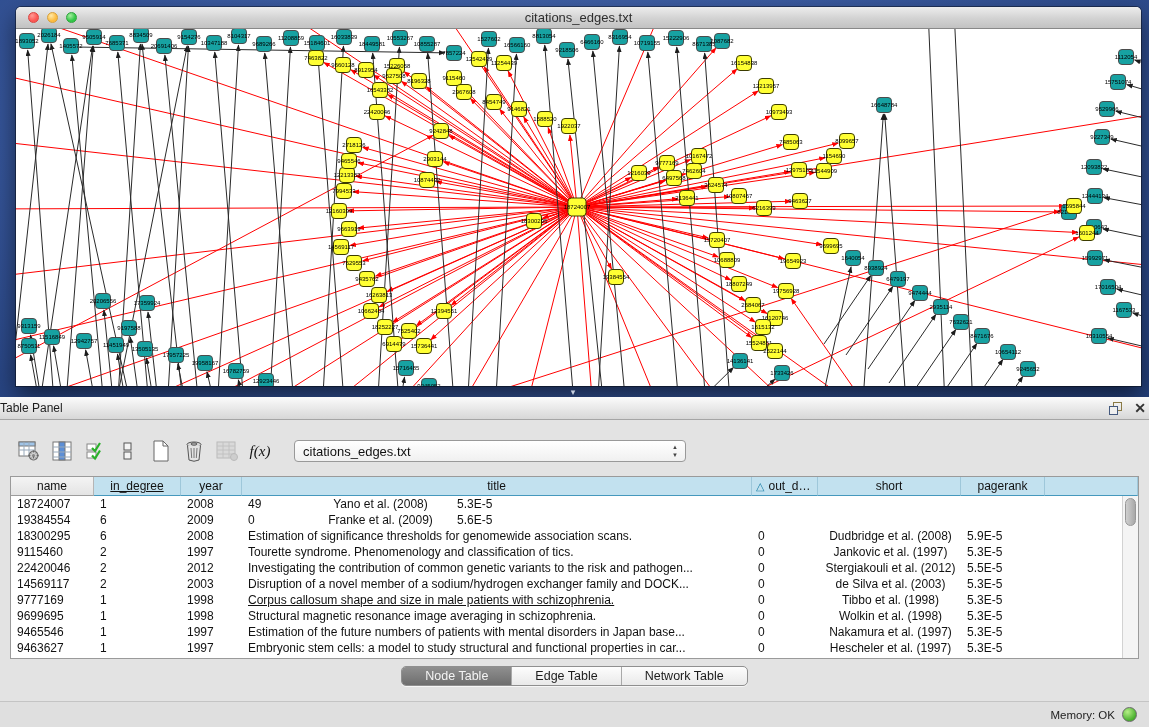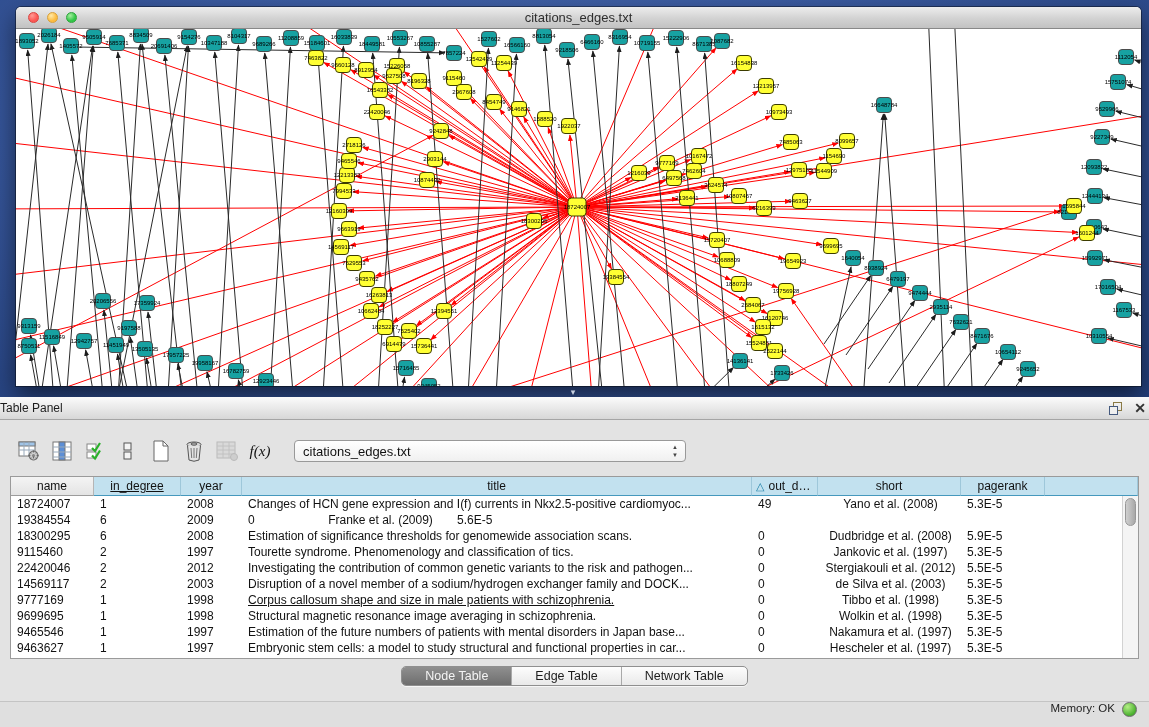--- a/index.html
+++ b/index.html
@@ -66,21 +66,21 @@
   
   .tabsbar{display:flex;justify-content:center;margin-top:7px;}
   .tabgroup{display:flex;border:1px solid #8f8f8f;border-radius:5px;overflow:hidden;
     background:linear-gradient(#fdfdfd,#e9e9e9);box-shadow:0 1px 0 rgba(255,255,255,.7);}
   .seg{padding:2px 23px;font-size:12.5px;color:#1c1c1c;border-right:1px solid #a9a9a9;}
   .seg:last-child{border-right:none;}
   .seg.sel{background:linear-gradient(#8f8f8f,#6e6e6e);color:#f4f4f4;}
 
   
   .statusbar{position:absolute;left:0;bottom:0;width:1149px;height:26px;background:#dfdfdf;
-    border-top:1px solid #c4c4c4;display:flex;align-items:flex-start;justify-content:flex-end;
+    border-top:1px solid #c4c4c4;display:flex;align-items:center;justify-content:flex-end;
     padding-right:12px;box-sizing:border-box;font-size:11.5px;color:#222;}
   .led{width:13px;height:13px;border-radius:50%;margin-left:7px;
     background:radial-gradient(circle at 35% 30%,#b5ef86,#49b02e 70%);border:1px solid #6a6a6a;}
 </style>
 </head>
 <body>
 
 <div class="desktop">
   <div class="net-window">
     <div class="titlebar">
@@ -634,21 +634,20 @@
             <div class="tcell" style="width: 510px; flex: 0 0 510px;">title</div>
             <div class="tcell" style="width: 66px; flex: 0 0 66px;"><span class="sorticon">△</span>out_de...</div>
             <div class="tcell" style="width: 143px; flex: 0 0 143px;">short</div>
             <div class="tcell" style="width: 84px; flex: 0 0 84px;">pagerank</div>
             <div class="tcell filler"></div>
           </div>
           <div class="trow">
             <div class="tcell" style="width: 83px; flex: 0 0 83px;">18724007</div>
             <div class="tcell" style="width: 87px; flex: 0 0 87px;">1</div>
             <div class="tcell" style="width: 61px; flex: 0 0 61px;">2008</div>
-            <div class="tcell" style="width: 510px; flex: 0 0 510px;">Changes of HCN gene expression and I(f) currents in Nkx2.5-positive cardiomyoc...</div>
             <div class="tcell" style="width: 66px; flex: 0 0 66px;">49</div>
             <div class="tcell col-center" style="width: 143px; flex: 0 0 143px;">Yano et al. (2008)</div>
             <div class="tcell" style="width: 84px; flex: 0 0 84px;">5.3E-5</div>
             <div class="tcell filler"></div>
           </div>
           <div class="trow">
             <div class="tcell" style="width: 83px; flex: 0 0 83px;">19384554</div>
             <div class="tcell" style="width: 87px; flex: 0 0 87px;">6</div>
             <div class="tcell" style="width: 61px; flex: 0 0 61px;">2009</div>
             <div class="tcell" style="width: 66px; flex: 0 0 66px;">0</div>

